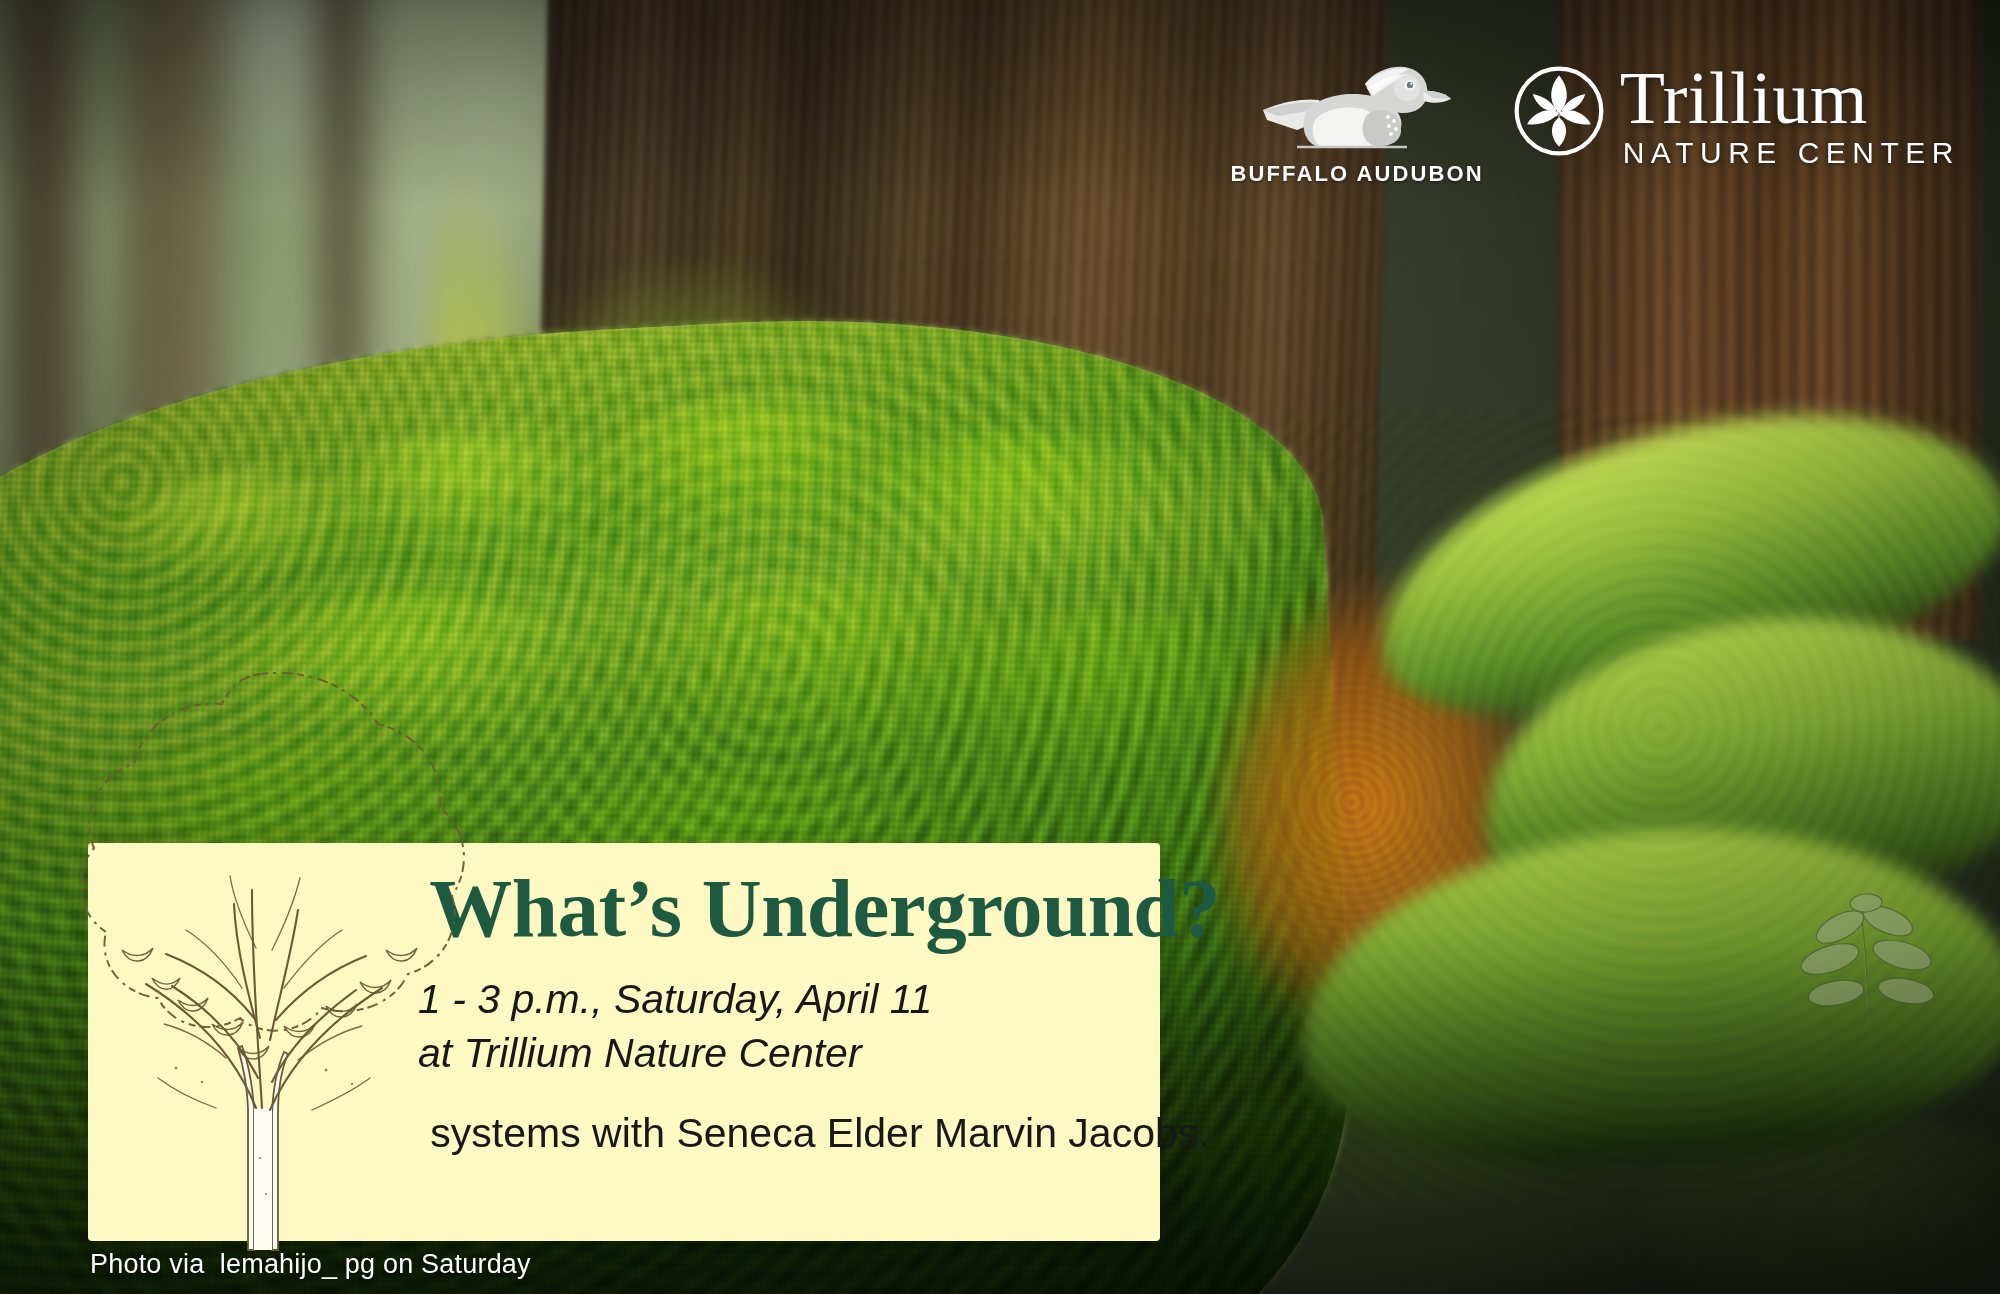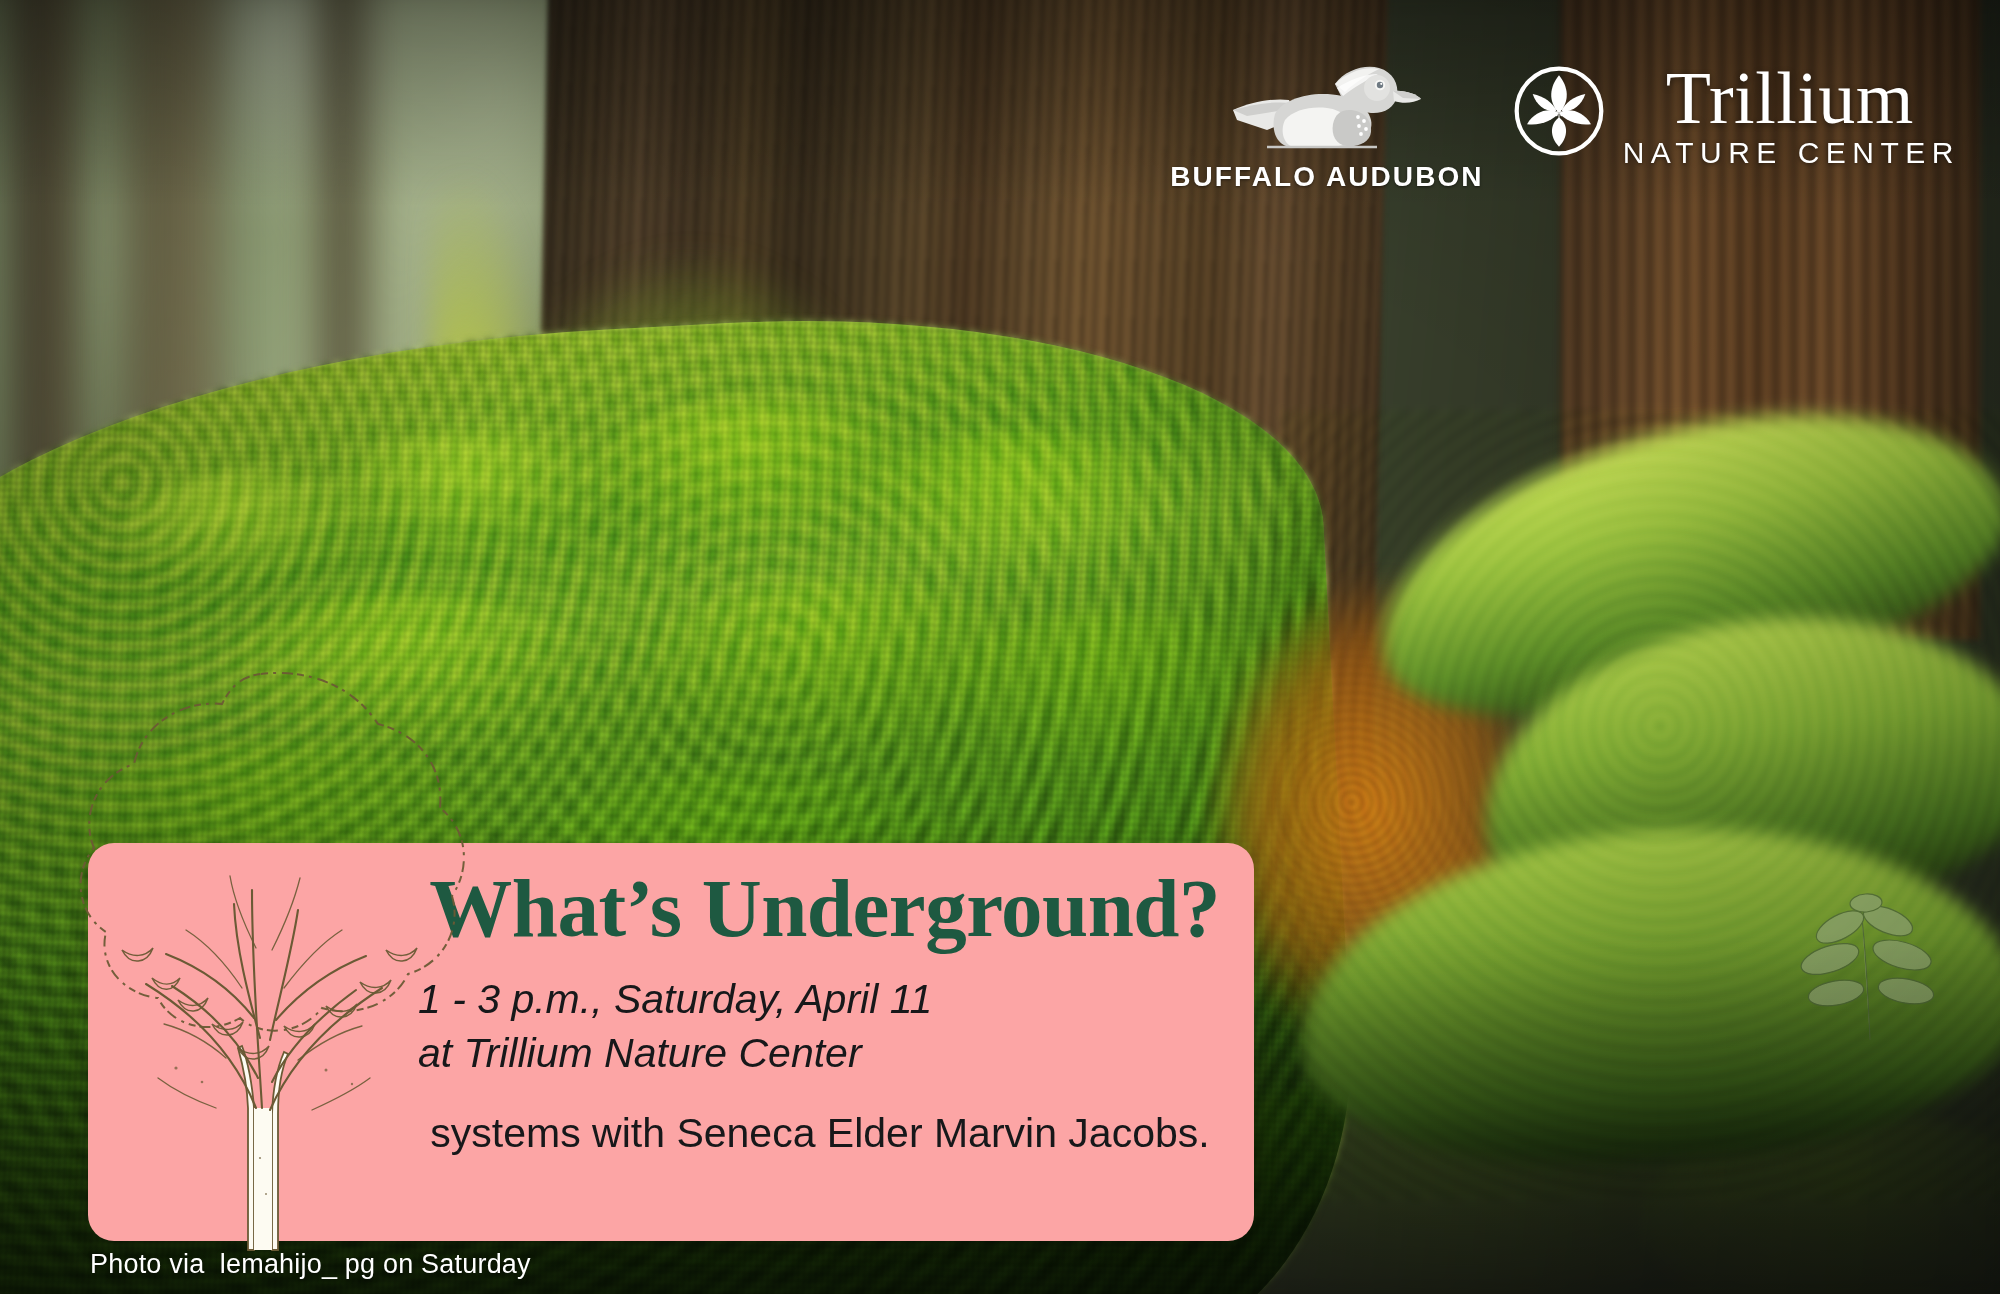--- a/index.html
+++ b/index.html
@@ -243,56 +243,55 @@
     top: 58px; right: 40px;
     display: flex;
     align-items: flex-start;
     gap: 28px;
     z-index: 6;
   }
   .logo-block { display: flex; flex-direction: column; align-items: center; }
   .audubon-mark { width: 200px; height: 100px; display: block; }
   .audubon-word {
     color: #ffffff;
-    font-size: 28px;
+    font-size: 22px;
     font-weight: bold;
     letter-spacing: 2.1px;
     margin-top: 3px;
     white-space: nowrap;
     text-shadow: 0 1px 3px rgba(0,0,0,.5);
   }
   .trillium-lockup { display: flex; align-items: flex-start; gap: 14px; padding-top: 6px; }
   .trillium-mark { width: 94px; height: 94px; display: block; flex: none; }
   .trillium-text { display: flex; flex-direction: column; }
   .trillium-name {
     color: #ffffff;
     font-family: "Liberation Serif", "DejaVu Serif", serif;
     font-size: 74px;
     line-height: .92;
     letter-spacing: .5px;
     text-shadow: 0 2px 6px rgba(0,0,0,.45);
-    text-align: center;
   }
   .trillium-sub {
     color: #ffffff;
     font-size: 30px;
     letter-spacing: 6.5px;
     margin-top: 4px;
     margin-left: 3px;
     white-space: nowrap;
     text-shadow: 0 1px 4px rgba(0,0,0,.5);
   }
 
   
   .card {
     position: absolute;
     left: 88px; top: 843px;
-    width: 1166px; height: 398px;
-    background: #fca5a5;
-    border-radius: 26px;
+    width: 1072px; height: 398px;
+    background: #fef9c3;
+    border-radius: 4px;
     z-index: 5;
     box-shadow: 0 4px 22px rgba(0,0,0,.18);
   }
 
   .tree-art {
     position: absolute;
     left: -62px; top: -205px;
     width: 470px; height: 620px;
     z-index: 6;
     pointer-events: none;

